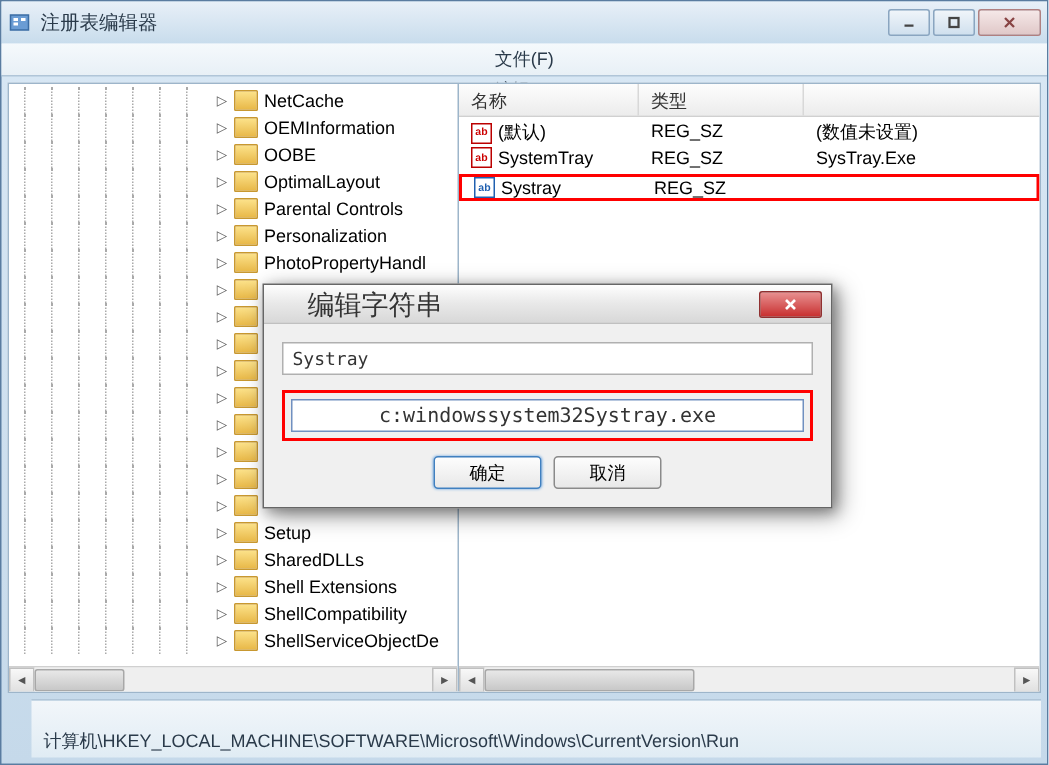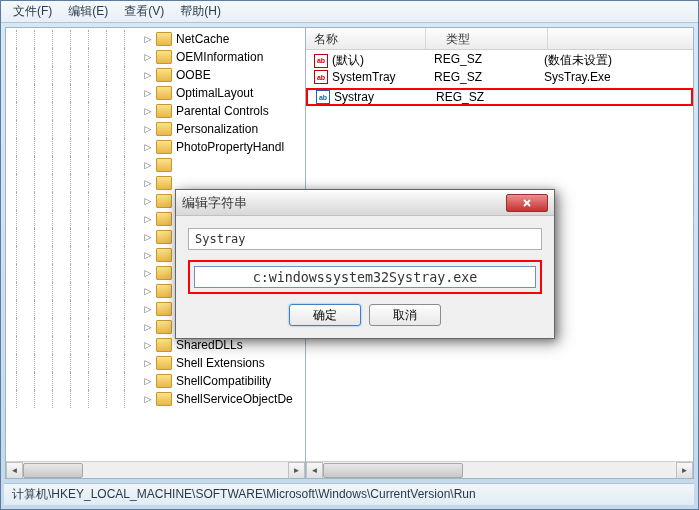--- a/index.html
+++ b/index.html
@@ -7,75 +7,102 @@
     
     .window { width: 699px; height: 510px; background: linear-gradient(to bottom, #d9e8f5 0%, #c5d9ea 100%); border: 1px solid #5a7ca0; display: flex; flex-direction: column; }
     
     .titlebar { height: 28px; background: linear-gradient(to bottom, #e8f0f8 0%, #c8dcec 100%); display: flex; align-items: center; padding: 0 4px; }
     .titlebar .icon { width: 16px; height: 16px; margin-right: 6px; }
     .titlebar .title { flex: 1; color: #2a3a4a; font-size: 13px; }
     .window-controls { display: flex; gap: 2px; }
     .window-controls .btn { width: 28px; height: 18px; background: linear-gradient(to bottom, #f0f5fa 0%, #d0e0ee 100%); border: 1px solid #8aa5c0; border-radius: 2px; display: flex; align-items: center; justify-content: center; color: #4a5a6a; cursor: pointer; }
     .window-controls .btn.close { width: 42px; background: linear-gradient(to bottom, #f5e8e8 0%, #e0c8c8 100%); border-color: #b08080; }
     
-    .menubar { height: 22px; background: linear-gradient(to bottom, #f5f9fc 0%, #e8f0f6 100%); display: flex; align-items: center; padding: 0 4px; border-bottom: 1px solid #b0c5d8; }
+    .menubar { height: 22px; background: linear-gradient(to bottom, #f5f9fc 0%, #e8f0f6 100%); display: flex; align-items: center; padding: 0 4px; border-bottom: 1px solid #b0c5d8; flex-direction: column; }
     .menubar span { padding: 2px 8px; color: #2a3a4a; cursor: pointer; }
     
     .content { flex: 1; display: flex; background: #fff; margin: 4px; border: 1px solid #9db5ca; overflow: hidden; }
     
     .tree-panel { width: 300px; background: #fff; overflow: hidden; border-right: 1px solid #9db5ca; position: relative; }
     .tree { padding: 2px; }
     .tree-item { display: flex; align-items: center; height: 18px; padding-left: 8px; }
     .tree-item .expander { width: 12px; height: 12px; display: inline-flex; align-items: center; justify-content: center; color: #666; margin-right: 2px; font-size: 9px; }
     .tree-item .folder-icon { width: 16px; height: 14px; background: linear-gradient(to bottom, #fce28a 0%, #e8b848 100%); border-radius: 1px; margin-right: 4px; border: 1px solid #c89830; }
     .tree-item .label { color: #000; white-space: nowrap; }
     
     .list-panel { flex: 1; background: #fff; position: relative; }
-    .list-header { display: flex; background: linear-gradient(to bottom, #fdfdfd 0%, #ececec 100%); border-bottom: 1px solid #d0d0d0; height: 22px; gap: 12px; }
+    .list-header { display: flex; background: linear-gradient(to bottom, #fdfdfd 0%, #ececec 100%); border-bottom: 1px solid #d0d0d0; height: 22px; }
     .list-header .col { padding: 3px 8px; border-right: 1px solid #d8d8d8; color: #333; }
     .col-name { width: 120px; }
     .col-type { width: 110px; }
     .col-data { flex: 1; }
     
     .list-body { padding: 2px 0; }
     .list-row { display: flex; align-items: flex-start; height: 18px; }
     .list-row .cell { padding: 0 8px; display: flex; align-items: center; }
     .list-row .val-icon { width: 14px; height: 14px; border: 1px solid #b00; background: #fff; margin-right: 4px; display: flex; align-items: center; justify-content: center; font-size: 7px; color: #c00; font-weight: bold; }
     .list-row .val-icon.blue { border-color: #2060b0; color: #2060b0; }
     .highlight-box { border: 2px solid #f00; }
     
-    .statusbar { height: 22px; background: linear-gradient(to bottom, #f2f6fa 0%, #e0ecf4 100%); border-top: 1px solid #b0c5d8; padding: 2px 8px; color: #2a3a4a; margin: 0 4px 4px 3px; }
+    .statusbar { height: 22px; background: linear-gradient(to bottom, #f2f6fa 0%, #e0ecf4 100%); border-top: 1px solid #b0c5d8; padding: 19px 8px; color: #2a3a4a; margin: 0 4px 4px 20px; }
     
     .hscroll { position: absolute; bottom: 0; left: 0; right: 0; height: 17px; background: #f0f0f0; border-top: 1px solid #d0d0d0; display: flex; align-items: center; }
     .hscroll .arrow { width: 17px; height: 17px; background: linear-gradient(to bottom, #f8f8f8, #e0e0e0); border: 1px solid #c0c0c0; display: flex; align-items: center; justify-content: center; font-size: 8px; color: #555; }
     .hscroll .track { flex: 1; height: 17px; background: #efefef; position: relative; }
     .hscroll .thumb { position: absolute; left: 0; width: 60px; height: 15px; top: 1px; background: linear-gradient(to bottom, #e8e8e8, #c8c8c8); border: 1px solid #a8a8a8; border-radius: 2px; }
     
     
     .dialog-overlay { position: absolute; top: 0; left: 0; right: 0; bottom: 0; pointer-events: none; }
     .dialog { position: absolute; left: 175px; top: 189px; width: 380px; background: #f0f0f0; border: 1px solid #666; box-shadow: 4px 4px 15px rgba(0,0,0,0.4), 2px 2px 8px rgba(0,0,0,0.3); pointer-events: auto; }
     .dialog-title { height: 26px; background: linear-gradient(to bottom, #fefefe 0%, #e8e8e8 50%, #d8d8d8 100%); display: flex; align-items: center; padding: 0 6px; border-bottom: 1px solid #c0c0c0; }
-    .dialog-title .label { flex: 1; color: #333; font-size: 13px; }
+    .dialog-title .label { flex: 1; color: #333; font-size: 18px; margin-left: 23px; }
     .dialog-title .close { width: 42px; height: 18px; background: linear-gradient(to bottom, #e89090 0%, #c83030 100%); border: 1px solid #903030; border-radius: 2px; display: flex; align-items: center; justify-content: center; color: #fff; font-weight: bold; cursor: pointer; }
     .dialog-body { padding: 12px; }
     .dialog-field-label { color: #333; margin-bottom: 4px; }
     .dialog-field-box { border: 1px solid #b0b0b0; background: #fff; padding: 3px 6px; margin-bottom: 10px; font-family: "SimSun", monospace; color: #333; height: 22px; }
     .red-box { border: 2px solid #f00; padding: 4px; margin-bottom: 10px; }
     .red-box .dialog-field-label { margin-bottom: 4px; }
     .red-box .dialog-field-box { margin-bottom: 0; border: 1px solid #7090c0; width: 100%; text-align: center; }
     .dialog-buttons { display: flex; justify-content: center; gap: 8px; margin-top: 4px; }
     .dialog-buttons button { width: 72px; height: 22px; background: linear-gradient(to bottom, #fdfdfd 0%, #e8e8e8 100%); border: 1px solid #8a8a8a; border-radius: 3px; font-size: 12px; cursor: pointer; }
     .dialog-buttons button.default { border: 1px solid #4080c0; box-shadow: 0 0 2px #60a0e0; }
     
     .tree-level { display:inline-block; width:18px; border-left:1px dotted #aaa; height:18px; }
   </style>
 </head>
 <body>
 
 <div class="window">
+  <div class="titlebar">
+    <svg class="icon" viewBox="0 0 16 16">
+        <rect x="2" y="3" width="12" height="10" fill="#6a9cd4" stroke="#3a6ca4"></rect>
+        <rect x="4" y="5" width="3" height="2" fill="#fff"></rect>
+        <rect x="4" y="8" width="3" height="2" fill="#fff"></rect>
+        <rect x="9" y="5" width="3" height="2" fill="#fff"></rect>
+      </svg>
+    <span class="title">注册表编辑器</span>
+    <div class="window-controls">
+      <div class="btn">
+          <svg width="10" height="10" viewBox="0 0 10 10">
+            <line x1="2" y1="7" x2="8" y2="7" stroke="#444" stroke-width="1.5"></line>
+          </svg>
+        </div>
+      <div class="btn">
+          <svg width="10" height="10" viewBox="0 0 10 10">
+            <rect x="2" y="2" width="6" height="6" fill="none" stroke="#444" stroke-width="1.5"></rect>
+          </svg>
+        </div>
+      <div class="btn close">
+          <svg width="10" height="10" viewBox="0 0 10 10">
+            <line x1="2" y1="2" x2="8" y2="8" stroke="#844" stroke-width="1.5"></line>
+            <line x1="8" y1="2" x2="2" y2="8" stroke="#844" stroke-width="1.5"></line>
+          </svg>
+        </div>
+    </div>
+  </div>
 
   <div class="menubar">
     <span>文件(F)</span>
     <span>编辑(E)</span>
     <span>查看(V)</span>
     <span>帮助(H)</span>
   </div>
 
   <div class="content">
     <div class="tree-panel">

